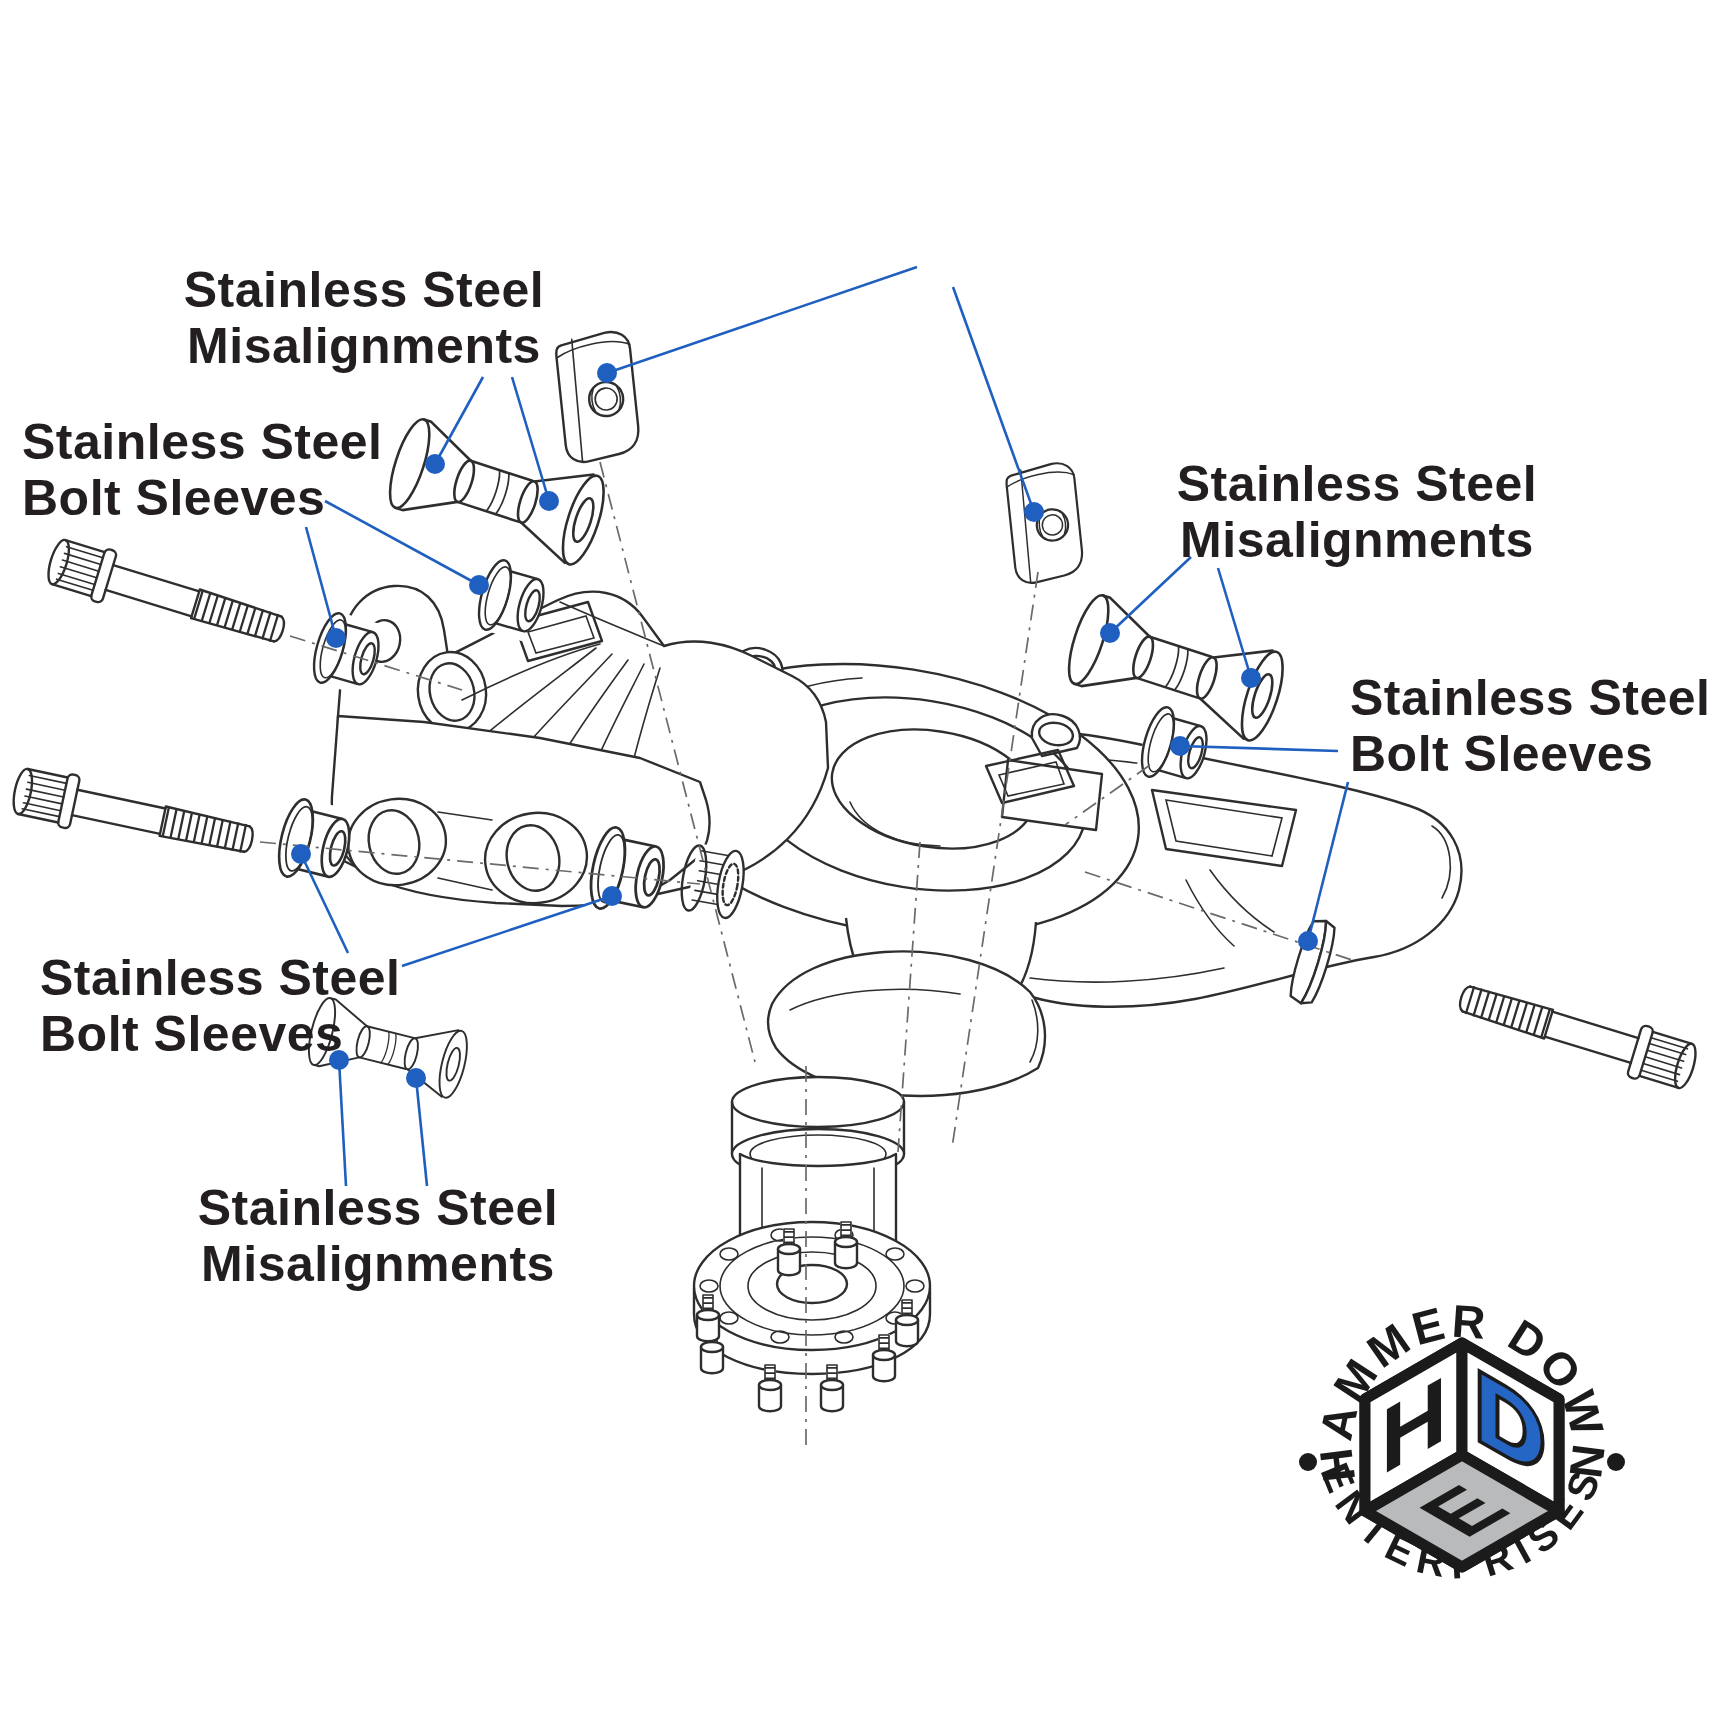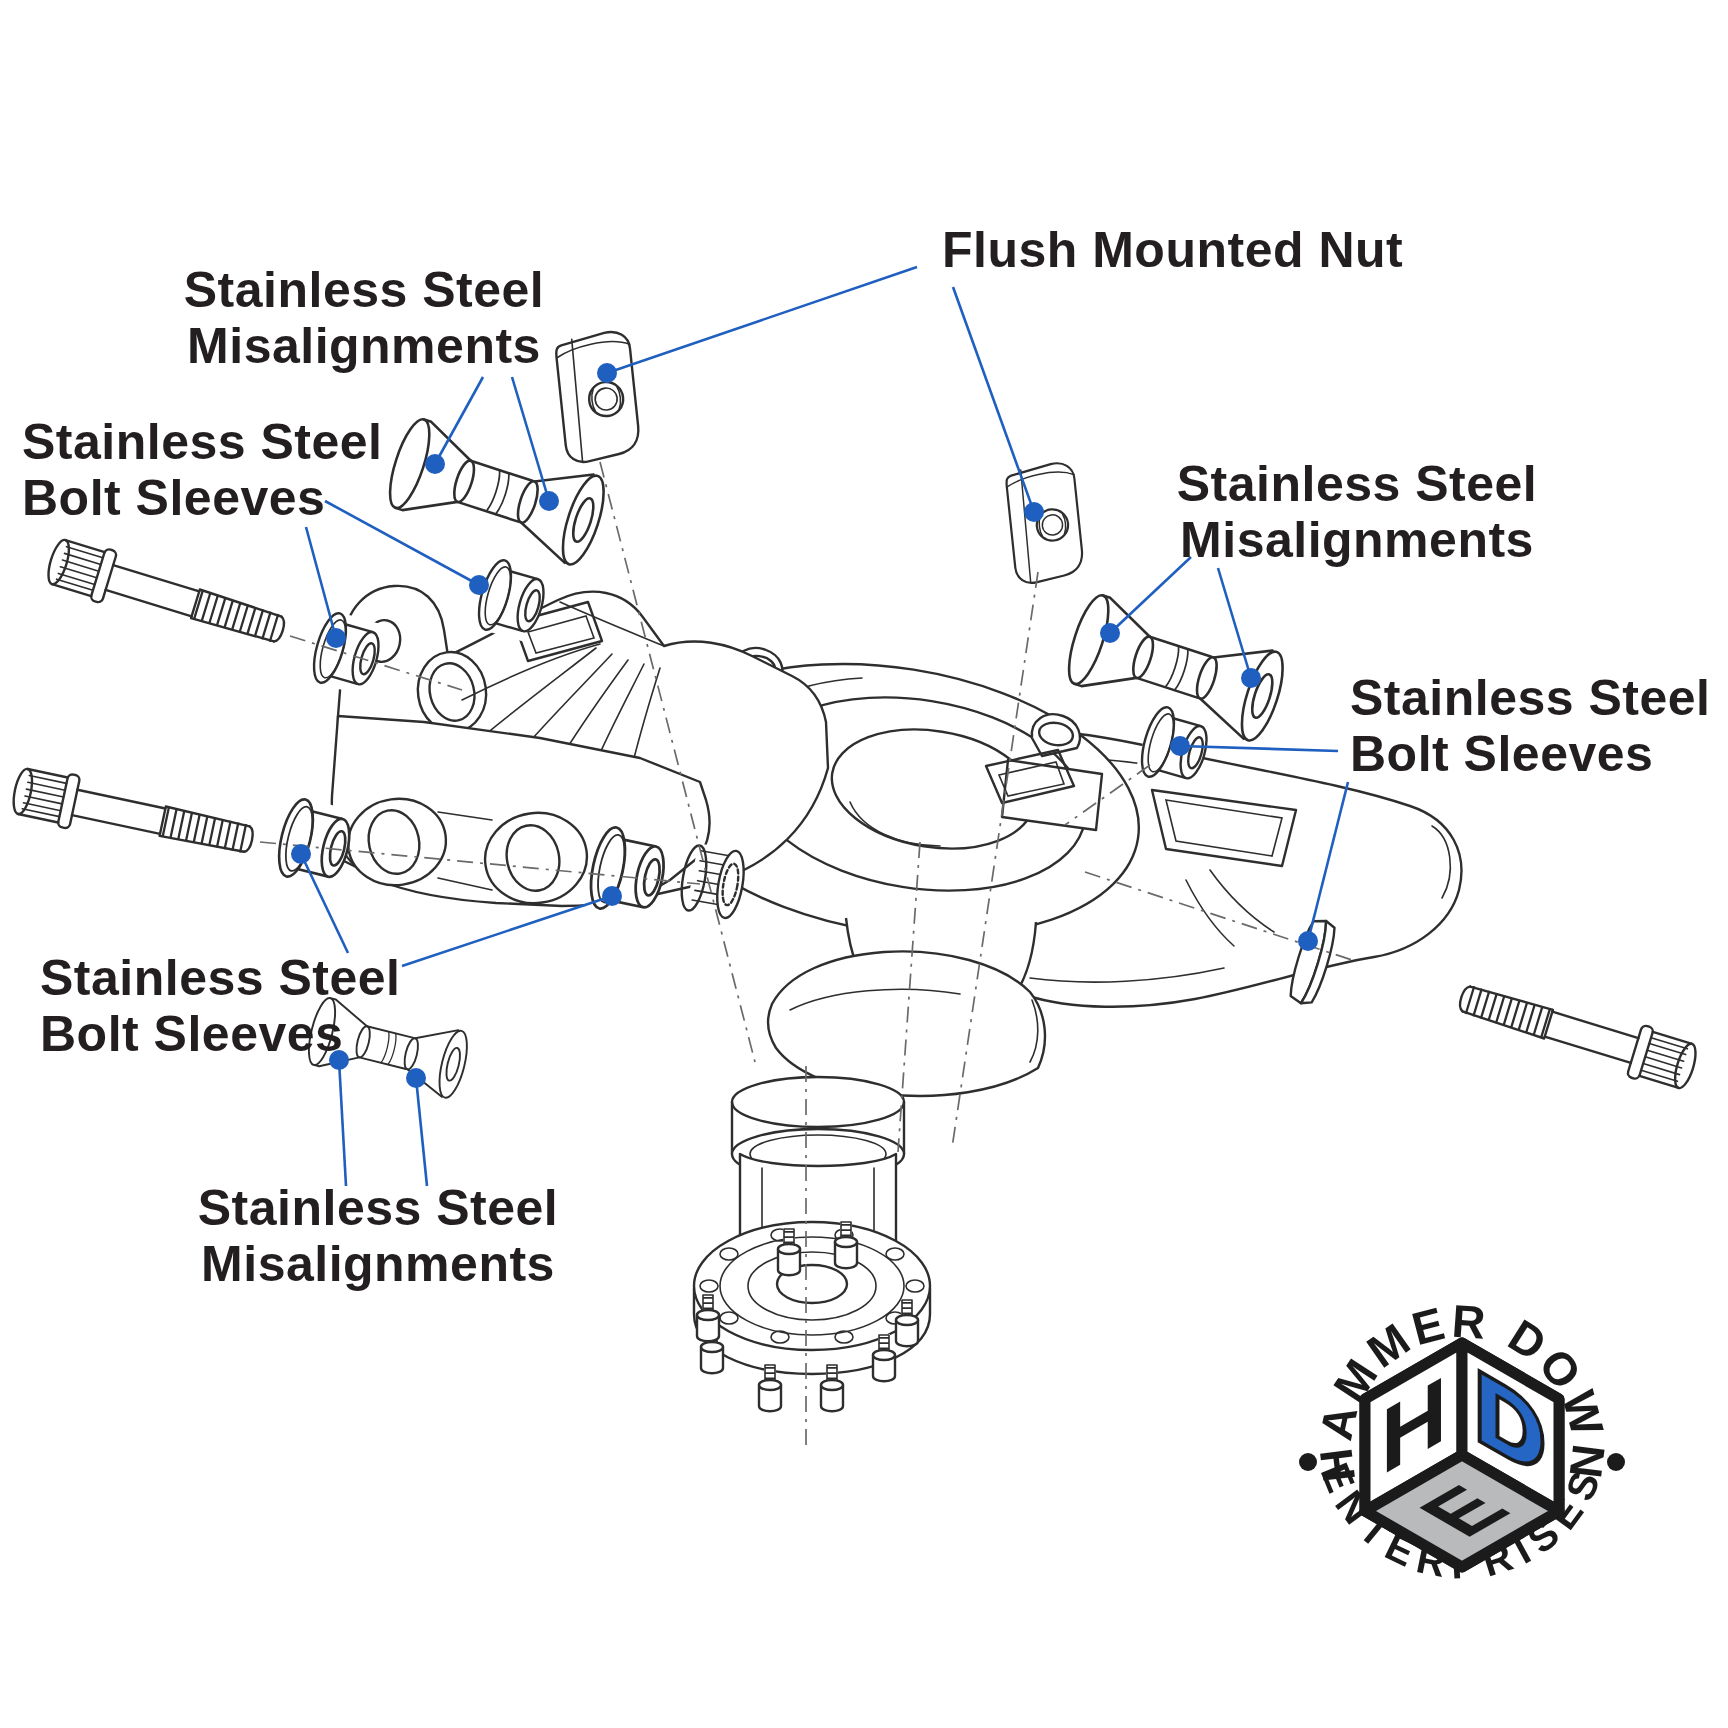--- a/index.html
+++ b/index.html
@@ -289,23 +289,20 @@
 <div class="lbl center" style="left:154px;top:262px;width:420px;">
   <div>Stainless Steel</div>
   <div>Misalignments</div>
 </div>
 
 <div class="lbl" style="left:22px;top:414px;">
   <div>Stainless Steel</div>
   <div>Bolt Sleeves</div>
 </div>
 
-<div class="lbl" style="left:942px;top:222px;">
-  <div>Flush Mounted Nut</div>
-</div>
 
 <div class="lbl center" style="left:1147px;top:456px;width:420px;">
   <div>Stainless Steel</div>
   <div>Misalignments</div>
 </div>
 
 <div class="lbl" style="left:1350px;top:670px;">
   <div>Stainless Steel</div>
   <div>Bolt Sleeves</div>
 </div>

